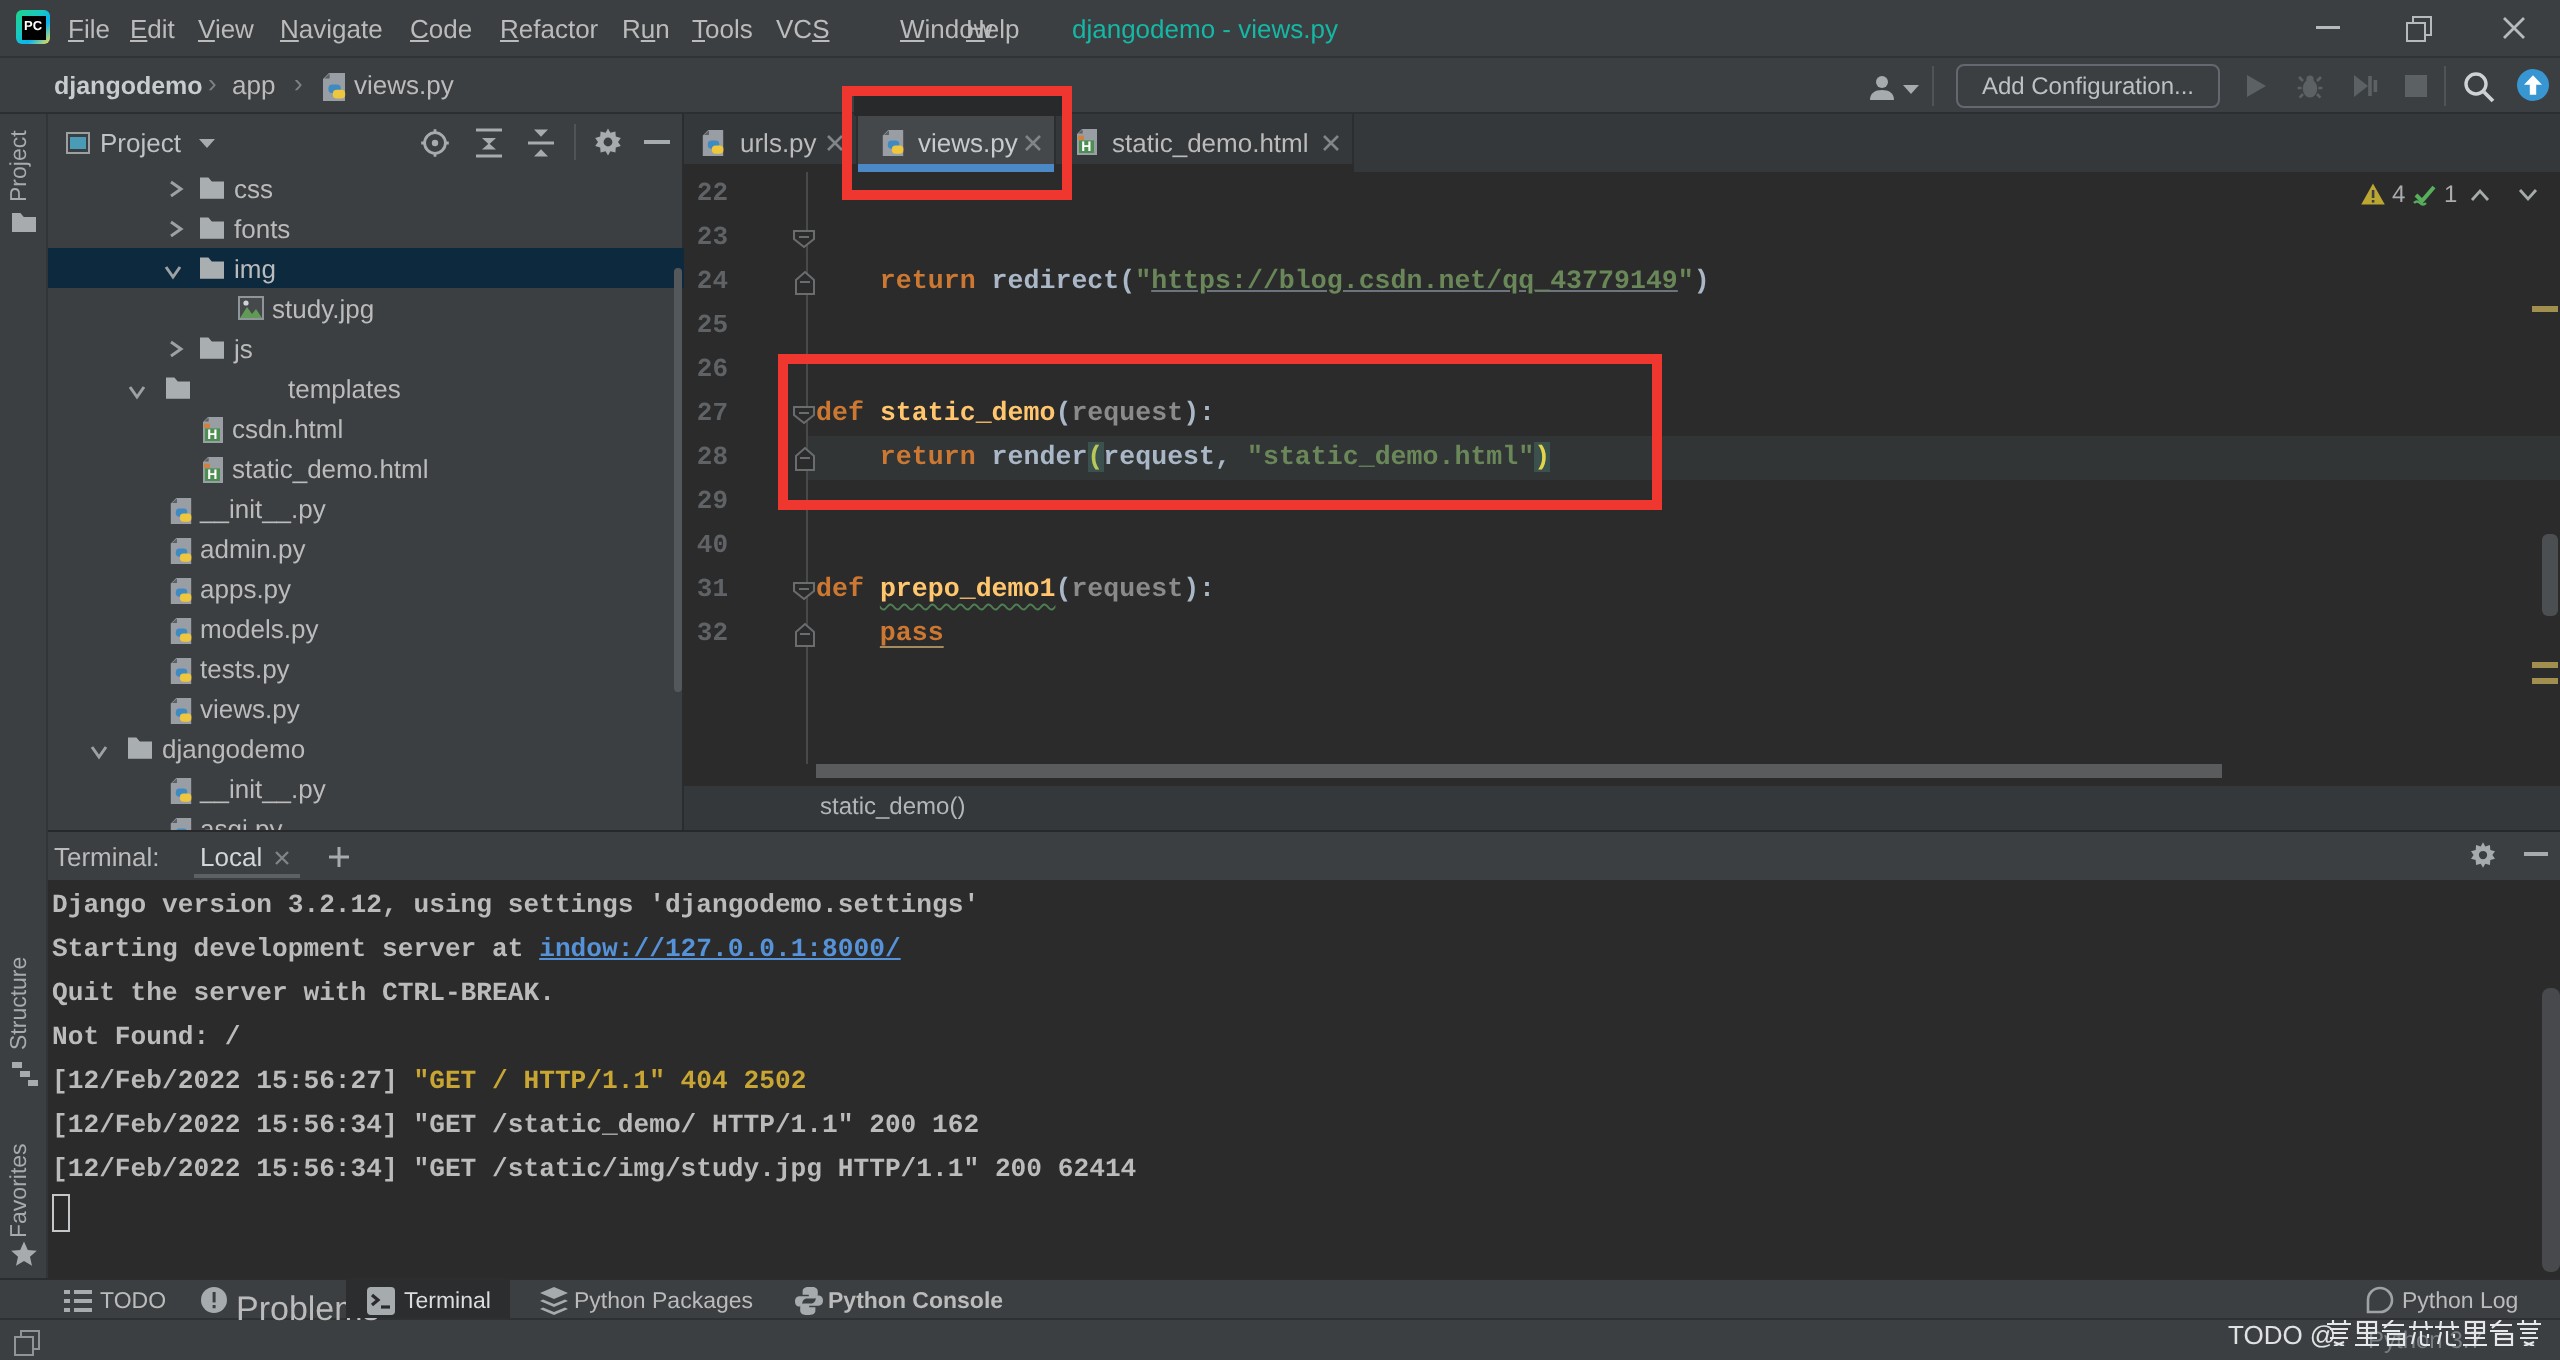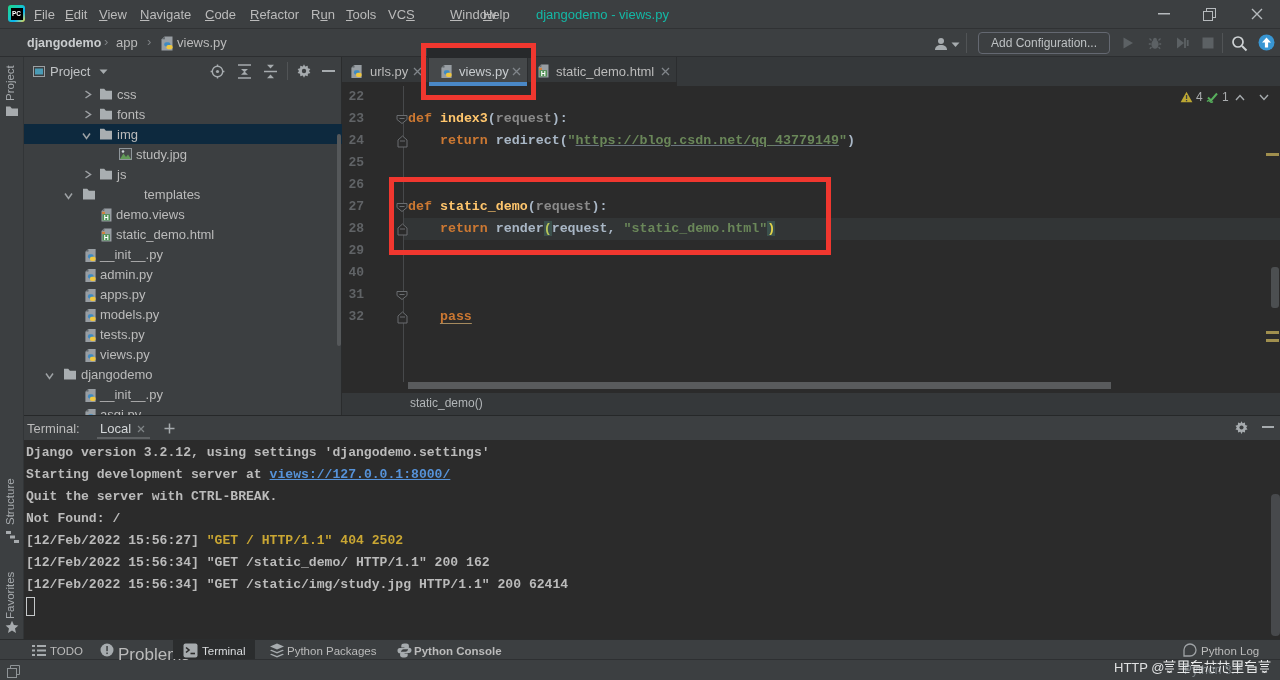--- a/index.html
+++ b/index.html
@@ -199,21 +199,21 @@
         <path d="M1 0.8 h4.2 l1.7 2 H13 V11.4 H1z" fill="#a9aeb1"></path>
       </svg>
     <span class="a" style="left:100px;top:187px;margin-left:44px;">templates</span>
     <svg class="a" style="left:100px;top:208px;" width="13" height="14" viewBox="0 0 13 14">
         <path d="M4 0.5 H11.5 V13.5 H1.5 V3z" fill="#989ea3"></path>
         <path d="M4.3 0.8 V2.8 H2.1z" fill="#595f63"></path>
         <rect x="2" y="3.8" width="3" height="2.2" fill="#cf8140"></rect>
         <rect x="2.5" y="6.2" width="7.5" height="6.3" fill="#4d8f52"></rect>
         <text x="6.2" y="11.6" font-size="7" fill="#fff" text-anchor="middle" font-family="Liberation Sans" font-weight="bold">H</text>
       </svg>
-    <span class="a" style="left:116px;top:207px;">demo.views</span>
+    <span class="a" style="left:116px;top:207px;">csdn.html</span>
     <svg class="a" style="left:100px;top:228px;" width="13" height="14" viewBox="0 0 13 14">
         <path d="M4 0.5 H11.5 V13.5 H1.5 V3z" fill="#989ea3"></path>
         <path d="M4.3 0.8 V2.8 H2.1z" fill="#595f63"></path>
         <rect x="2" y="3.8" width="3" height="2.2" fill="#cf8140"></rect>
         <rect x="2.5" y="6.2" width="7.5" height="6.3" fill="#4d8f52"></rect>
         <text x="6.2" y="11.6" font-size="7" fill="#fff" text-anchor="middle" font-family="Liberation Sans" font-weight="bold">H</text>
       </svg>
     <span class="a" style="left:116px;top:227px;">static_demo.html</span>
     <svg class="a" style="left:84px;top:248px;" width="13" height="15" viewBox="0 0 14 15">
         <path d="M4.5 0.5 H12.5 V14.5 H1.5 V3.5z" fill="#989ea3"></path>
@@ -332,24 +332,24 @@
       <div class="a ln" style="top:22px;text-align:right;">23</div>
       <div class="a ln" style="top:44px;">24</div>
       <div class="a ln" style="top:66px;">25</div>
       <div class="a ln" style="top:88px;">26</div>
       <div class="a ln" style="top:110px;">27</div>
       <div class="a ln" style="top:132px;">28</div>
       <div class="a ln" style="top:154px;">29</div>
       <div class="a ln" style="top:176px;">40</div>
       <div class="a ln" style="top:198px;">31</div>
       <div class="a ln" style="top:220px;">32</div>
-      <div class="a cl" style="top:22px;"><span class="kw">def</span> <span class="fn">index3</span>(<span class="par">request</span>):</div>
       <div class="a cl" style="top:44px;">    <span class="kw">return</span> redirect(<span class="str">"<span style="text-decoration:underline;text-decoration-color:#6b7580;">https://blog.csdn.net/qq_43779149</span>"</span>)</div>
       <div class="a cl" style="top:132px;">    <span class="kw">return</span> render<span class="mp1">(</span>request, <span class="str">"static_demo.html"</span><span class="mp">)</span></div>
       <div class="a cl" style="top:110px;"><span class="kw">def</span> <span class="fn">static_demo</span>(<span class="par">request</span>):</div>
+      <div class="a cl" style="top:198px;"><span class="kw">def</span> <span class="fn"><span class="wavy">prepo_demo1</span></span>(<span class="par">request</span>):</div>
       <div class="a cl" style="top:220px;">    <span class="kw passu">pass</span></div>
     </div>
 
     <svg class="a" style="left:396px;top:113px;" width="12" height="12" viewBox="0 0 12 12">
         <path d="M1 2.5 H11 V6.5 L6 10.5 L1 6.5z" fill="#2b2b2b" stroke="#6a6d70"></path>
         <path d="M3.5 5.5 H8.5" stroke="#6a6d70"></path>
       </svg>
     <svg class="a" style="left:397px;top:135px;" width="11" height="13" viewBox="0 0 11 13">
         <path d="M5.5 1 L10 5 V12 H1 V5z" fill="#2b2b2b" stroke="#6a6d70"></path>
         <path d="M3 6 H8" stroke="#6a6d70"></path>
@@ -414,21 +414,21 @@
     <svg class="a" style="left:1234px;top:420px;" width="15" height="15" viewBox="0 0 16 16">
         <path d="M8 1.2 L9.2 3.4 L11.7 2.7 L11.9 5.3 L14.4 6 L13 8 L14.4 10 L11.9 10.7 L11.7 13.3 L9.2 12.6 L8 14.8 L6.8 12.6 L4.3 13.3 L4.1 10.7 L1.6 10 L3 8 L1.6 6 L4.1 5.3 L4.3 2.7 L6.8 3.4z" fill="#a6abae"></path>
         <circle cx="8" cy="8" r="2.2" fill="#3c3f41"></circle>
       </svg>
     <svg class="a" style="left:1262px;top:426px;" width="12" height="3">
         <rect width="12" height="2" fill="#a6abae"></rect>
       </svg>
 
     <div class="a" style="left:24px;top:440px;width:1256px;height:198px;background:#2b2b2b;"></div>
     <div class="a mono" style="left:26px;top:442px;color:#bbbbbb;">Django version 3.2.12, using settings 'djangodemo.settings'
-Starting development server at <span style="color:#5692d8;text-decoration:underline;">views://127.0.0.1:8000/</span>
+Starting development server at <span style="color:#5692d8;text-decoration:underline;">indow://127.0.0.1:8000/</span>
 Quit the server with CTRL-BREAK.
 Not Found: /
 [12/Feb/2022 15:56:27] <span style="color:#c9a633;">"GET / HTTP/1.1" 404 2502</span>
 [12/Feb/2022 15:56:34] "GET /static_demo/ HTTP/1.1" 200 162
 [12/Feb/2022 15:56:34] "GET /static/img/study.jpg HTTP/1.1" 200 62414</div>
     <div class="a" style="left:26px;top:597px;width:7px;height:17px;border:1px solid #c5c8ca;"></div>
     <div class="a" style="left:1271px;top:494px;width:9px;height:142px;background:#47494c;border-radius:4px;"></div>
   </div>
 
   <div class="a" id="bottom">
@@ -477,21 +477,21 @@
         <path d="M1 13 V7 A6 6 0 1 1 7 13z" fill="none" stroke="#9ea2a5" stroke-width="1.3"></path>
       </svg>
     <span class="a" style="left:1201px;top:645px;font-size:11.5px;">Python Log</span>
 
     <svg class="a" style="left:7px;top:665px;" width="13" height="13" viewBox="0 0 13 13">
         <rect x="0.5" y="3.5" width="9" height="9" fill="none" stroke="#8f9497"></rect>
         <path d="M3.5 3 V0.5 H12.5 V9.5 H10" fill="none" stroke="#8f9497"></path>
       </svg>
     <span class="a" style="left:1184px;top:663px;font-size:12px;color:#787f84;">Python 3.7</span>
 
-    <span class="a" style="left:1114px;top:660px;z-index:60;font-size:13px;color:rgba(233,234,235,0.95);">HTTP @</span>
+    <span class="a" style="left:1114px;top:660px;z-index:60;font-size:13px;color:rgba(233,234,235,0.95);">TODO @</span>
       <span class="a" style="left:1163px;top:660px;z-index:60;display:inline-flex;">
         <svg width="13" height="13" viewBox="0 0 13 13" style="margin-right:0.5px;">
           <g fill="none" stroke="#e6e7e8" stroke-width="1.1">
             <path d="M0.5 2 H12.5 M2 4.5 H11 M3.5 0 L3.5 2 M9.5 0 L9.5 2"></path>
             <path d="M3 6.5 H10 M2 9 H11 M4 11 L9 13 M9 11 L4 13"></path>
           </g>
         </svg>
         <svg width="13" height="13" viewBox="0 0 13 13" style="margin-right:0.5px;">
           <g fill="none" stroke="#e6e7e8" stroke-width="1.1">
             <rect x="2" y="1" width="9" height="5.5"></rect>

